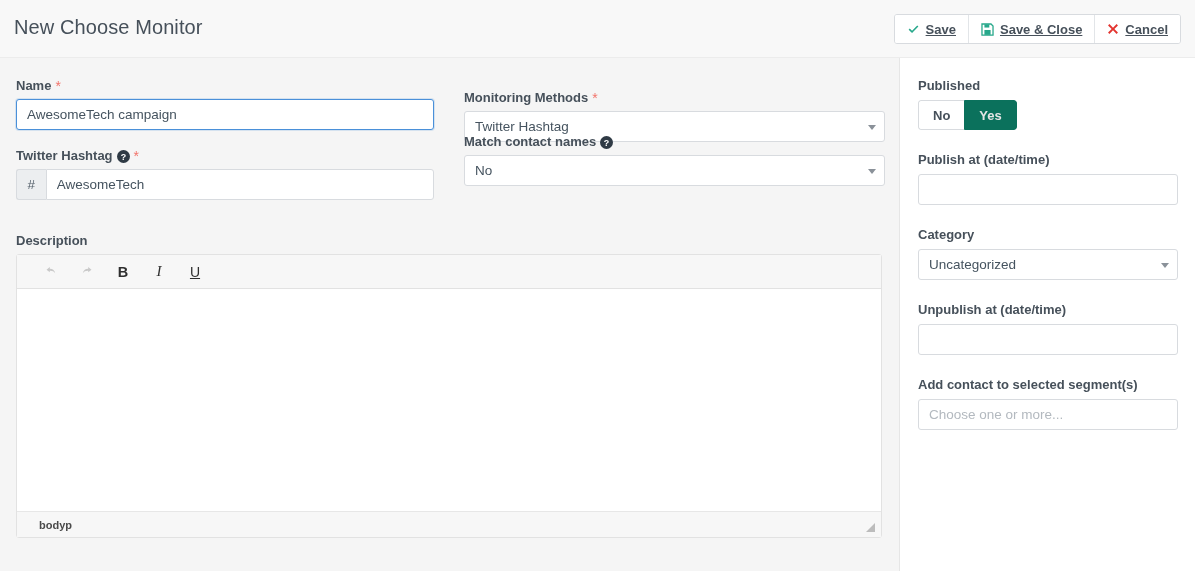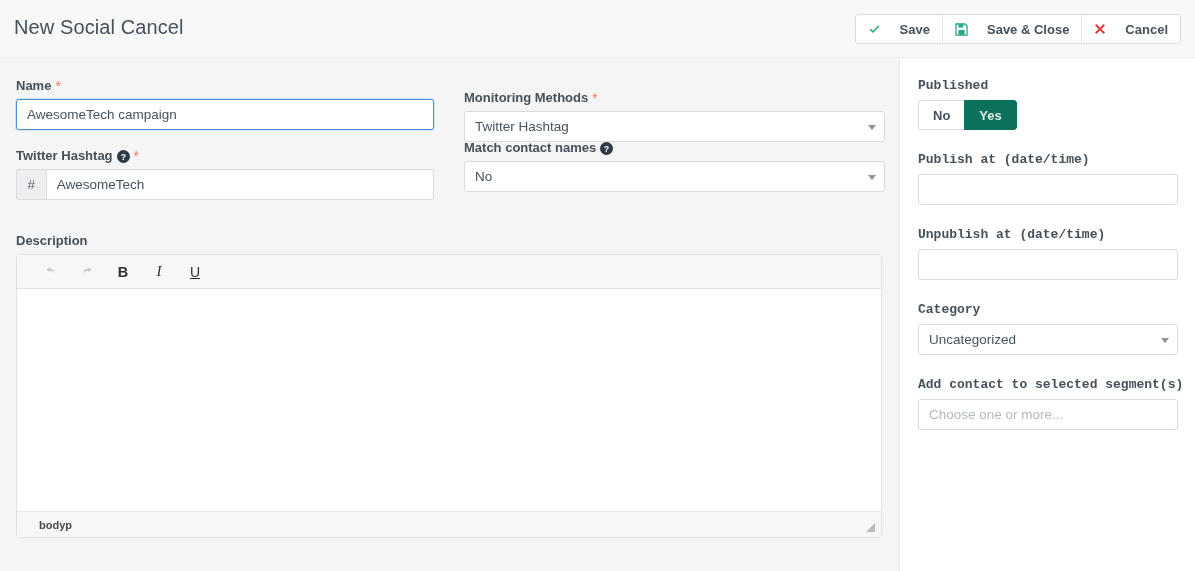--- a/index.html
+++ b/index.html
@@ -38,31 +38,32 @@
     display: flex;
     border: 1px solid #d8dbdf;
     border-radius: 3px;
     background: #ffffff;
     overflow: hidden;
     height: 30px;
   }
   .tb-btn {
     display: flex;
     align-items: center;
-    gap: 19px;
+    gap: 6px;
     padding: 0 12px;
     font-size: 13px;
     font-weight: bold;
     color: #46505a;
     background: #ffffff;
     border: 0;
     border-left: 1px solid #e2e5e8;
     cursor: pointer;
     height: 100%;
     white-space: nowrap;
+    text-decoration: underline;
   }
   .tb-btn:first-child { border-left: 0; }
   .ico { display: inline-flex; align-items: center; }
 
   
   .body-wrap {
     position: relative;
     display: flex;
     height: 513px;
   }
@@ -140,21 +141,21 @@
     font-size: 13.5px;
     display: flex; align-items: center; justify-content: center;
   }
   .input-group .inp { border-radius: 0 3px 3px 0; }
 
   
   .f-name   { position: absolute; left: 16px;  top: 20px;  width: 418px; }
   .f-hash   { position: absolute; left: 16px;  top: 90px;  width: 418px; }
   .f-desc   { position: absolute; left: 16px;  top: 175px; width: 866px; }
   .f-method { position: absolute; left: 464px; top: 32px;  width: 421px; }
-  .f-match  { position: absolute; left: 464px; top: 82px;  width: 421px; }
+  .f-match  { position: absolute; left: 464px; top: 76px;  width: 421px; }
 
   
   .editor {
     border: 1px solid #e2e2e2;
     border-radius: 3px;
     background: #ffffff;
     width: 100%;
   }
   .ed-toolbar {
     height: 34px;
@@ -210,21 +211,20 @@
 
   
   .side-inner { padding: 20px 16px 0 18px; }
   .side-block { margin-bottom: 22px; }
   .side-label {
     font-size: 13px;
     font-weight: bold;
     color: #46505a;
     margin-bottom: 7px;
     white-space: nowrap;
-    font-family: Liberation Mono, monospace;
   }
   .btn-group { display: flex; border-radius: 3px; overflow: hidden; width: fit-content; }
   .bg-btn {
     min-width: 46px;
     height: 30px;
     padding: 0 14px;
     font-size: 13px;
     font-weight: bold;
     border: 1px solid #d8dbdf;
     background: #ffffff;
@@ -239,21 +239,21 @@
     border-color: #0b715c;
     color: #e5e5e5;
   }
 </style>
 </head>
 <body>
 
 <div class="page">
 
   <div class="header">
-    <div class="page-title">New Social Cancel</div>
+    <div class="page-title">New Choose Monitor</div>
 
     <div class="toolbar">
       <button class="tb-btn">
         <span class="ico">
           <svg width="13" height="13" viewBox="0 0 16 16">
               <path d="M6.2 12.4 2 8.2l1.4-1.4 2.8 2.8L12.6 3l1.4 1.4z" fill="#27a88b"></path>
             </svg>
         </span>
         <span>Save</span>
       </button>
@@ -378,33 +378,33 @@
             <button class="bg-btn active">Yes</button>
           </div>
         </div>
 
         <div class="side-block">
           <div class="side-label">Publish at (date/time)</div>
           <input class="inp" type="text" value="" style="">
         </div>
 
         <div class="side-block">
-          <div class="side-label">Unpublish at (date/time)</div>
-          <input class="inp" type="text" value="" style="">
-        </div>
-
-        <div class="side-block">
           <div class="side-label">Category</div>
           <div class="sel-wrap">
             <input class="inp" type="text" readonly="" value="Uncategorized" style="">
             <span class="caret"></span>
           </div>
         </div>
 
         <div class="side-block">
+          <div class="side-label">Unpublish at (date/time)</div>
+          <input class="inp" type="text" value="" style="">
+        </div>
+
+        <div class="side-block">
           <div class="side-label">Add contact to selected segment(s)</div>
           <input class="inp" type="text" placeholder="Choose one or more..." style="">
         </div>
 
       </div>
     </div>
   </div>
 </div>
 
 </body></html>

